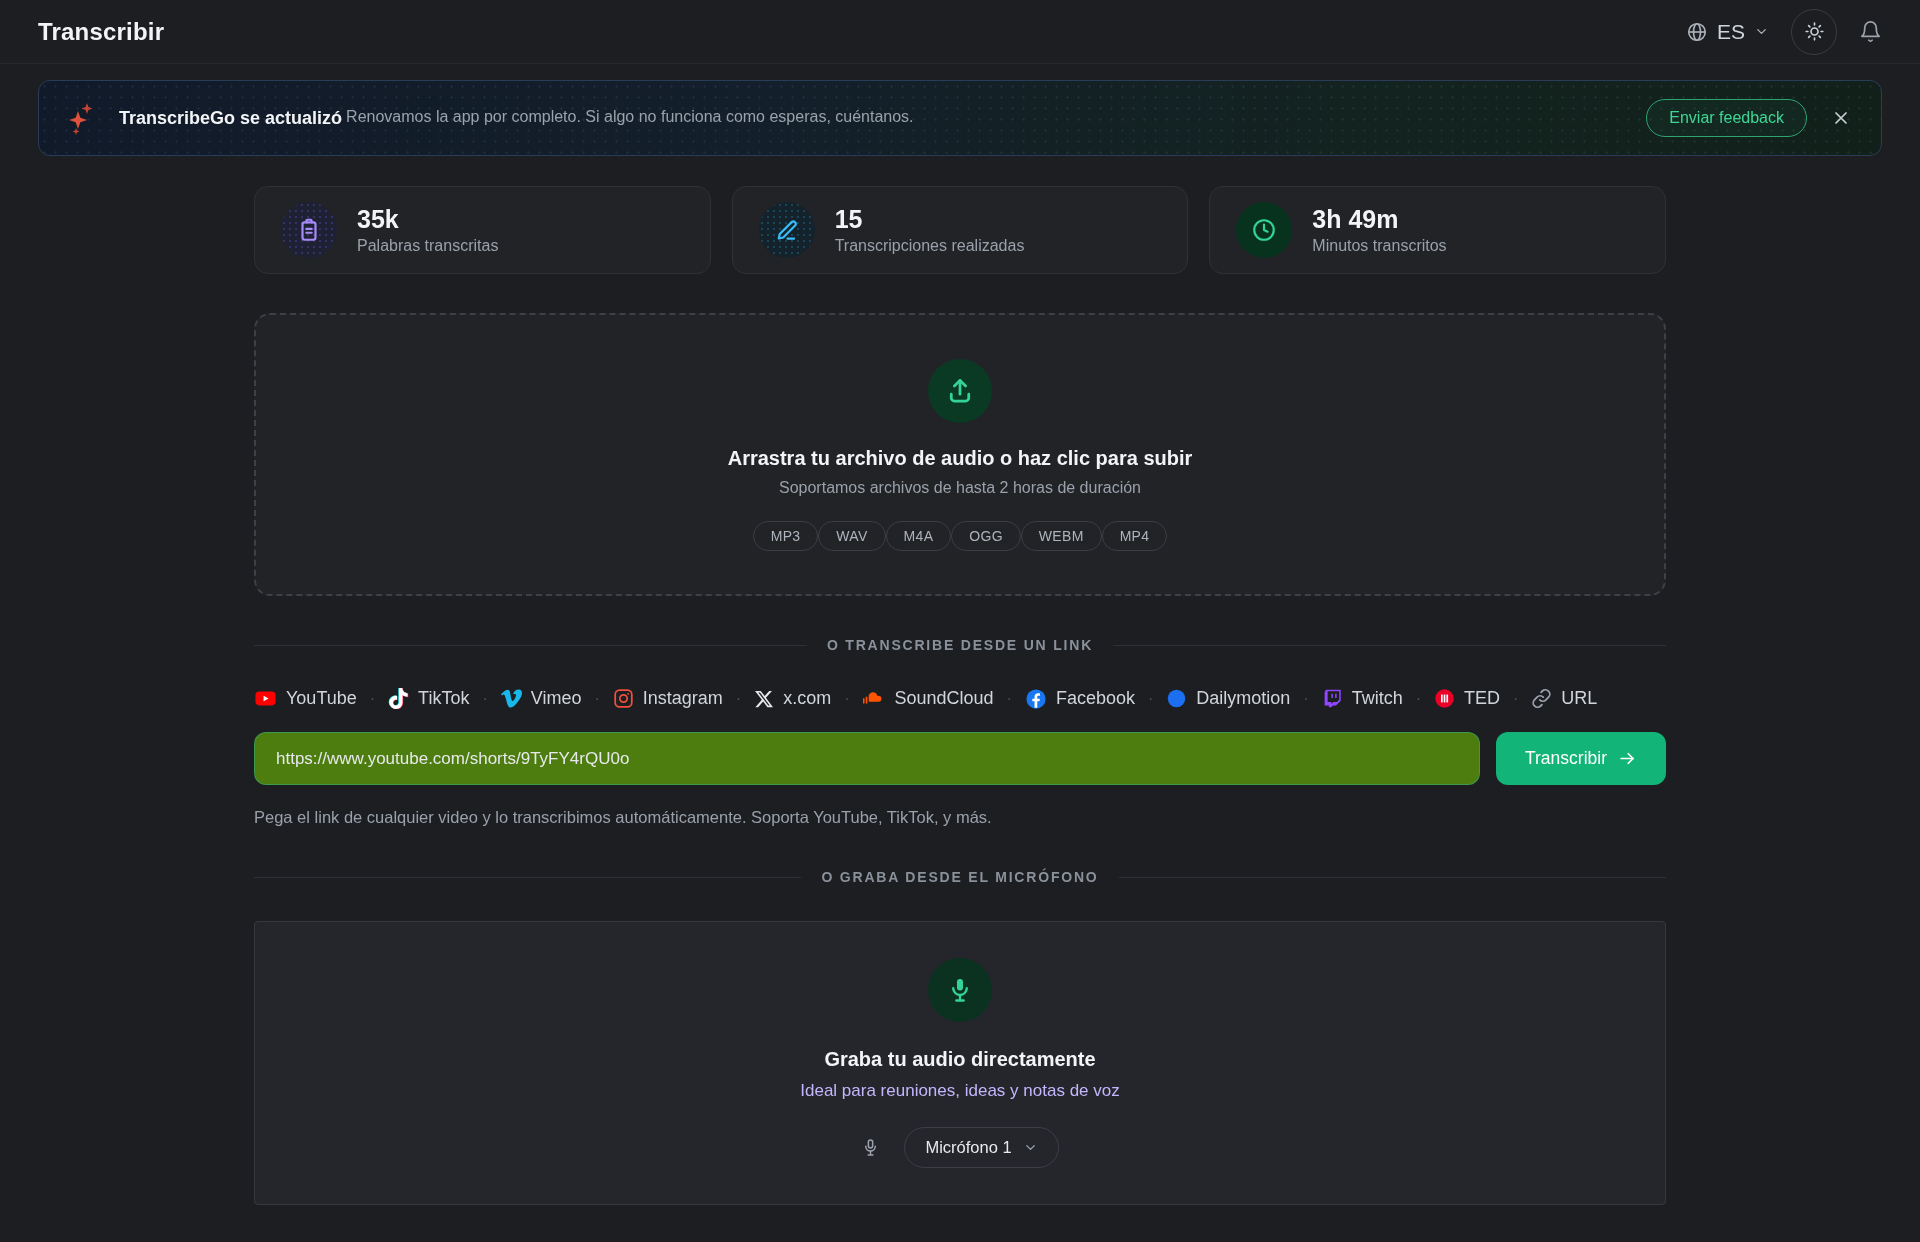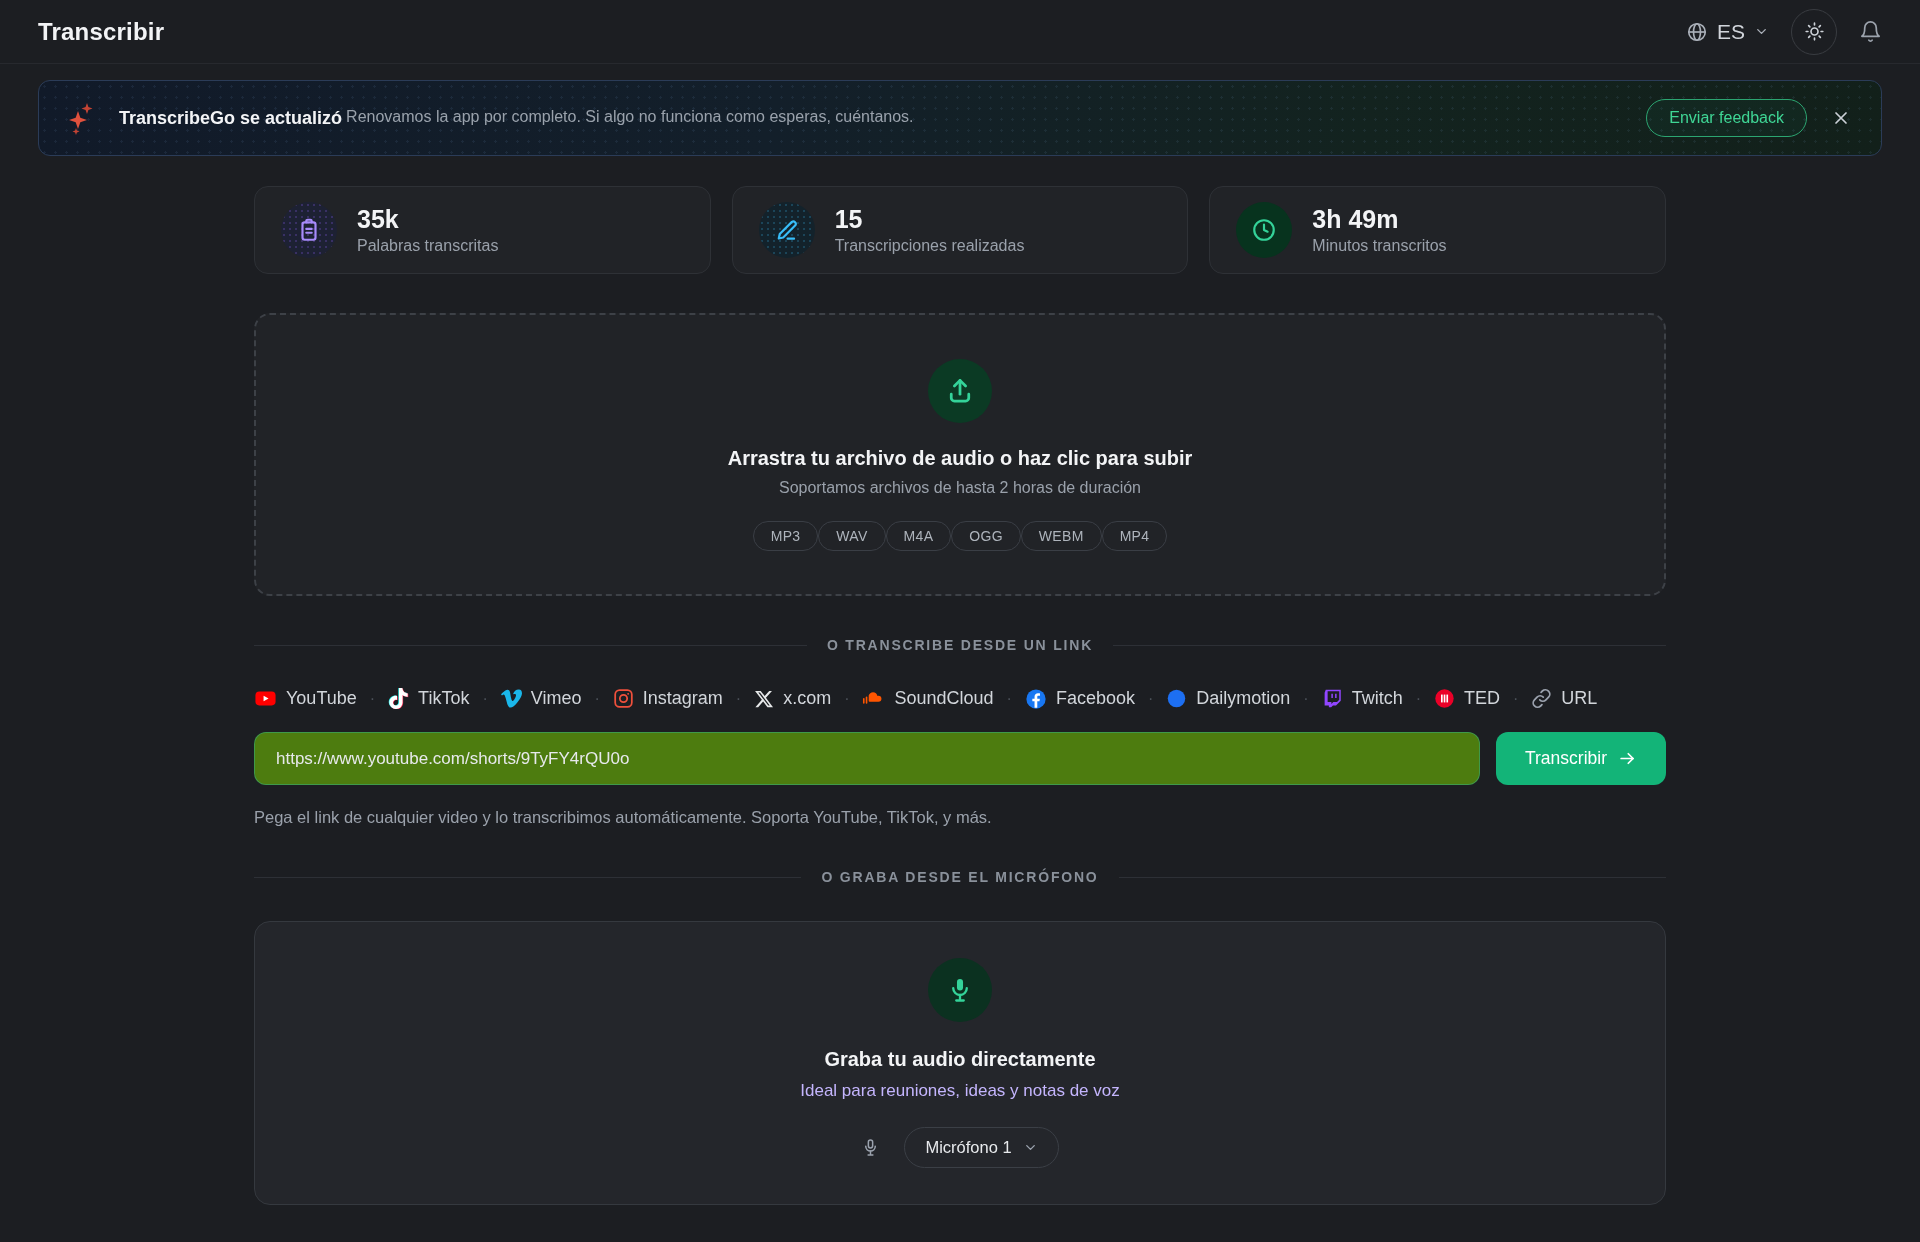--- a/index.html
+++ b/index.html
@@ -117,21 +117,21 @@
   .transcribe-btn {
     width:170px; height:53px; border-radius:12px; border:none;
     background:#13b478; color:#fff; font-size:17.5px; font-weight:500;
     display:flex; align-items:center; justify-content:center; gap:11px;
     cursor:pointer; font-family:inherit;
   }
   .link-helper { margin-top:23px; font-size:16.5px; color:#9aa1ab; }
 
   
   .record-box {
-    margin-top:36px; height:284px; border-radius:16px;
+    margin-top:36px; height:284px; border-radius:4px;
     background:#24262b; border:1px solid #35393f;
     display:flex; flex-direction:column; align-items:center; justify-content:center;
   }
   .rec-circle {
     width:64px; height:64px; border-radius:50%; background:#0b3120;
     display:flex; align-items:center; justify-content:center; cursor:pointer;
   }
   .rec-title { margin-top:26px; font-size:20px; font-weight:700; }
   .rec-subtitle { margin-top:10px; font-size:17px; color:#c4b5fd; }
   .mic-row { margin-top:26px; display:flex; align-items:center; gap:24px; }

